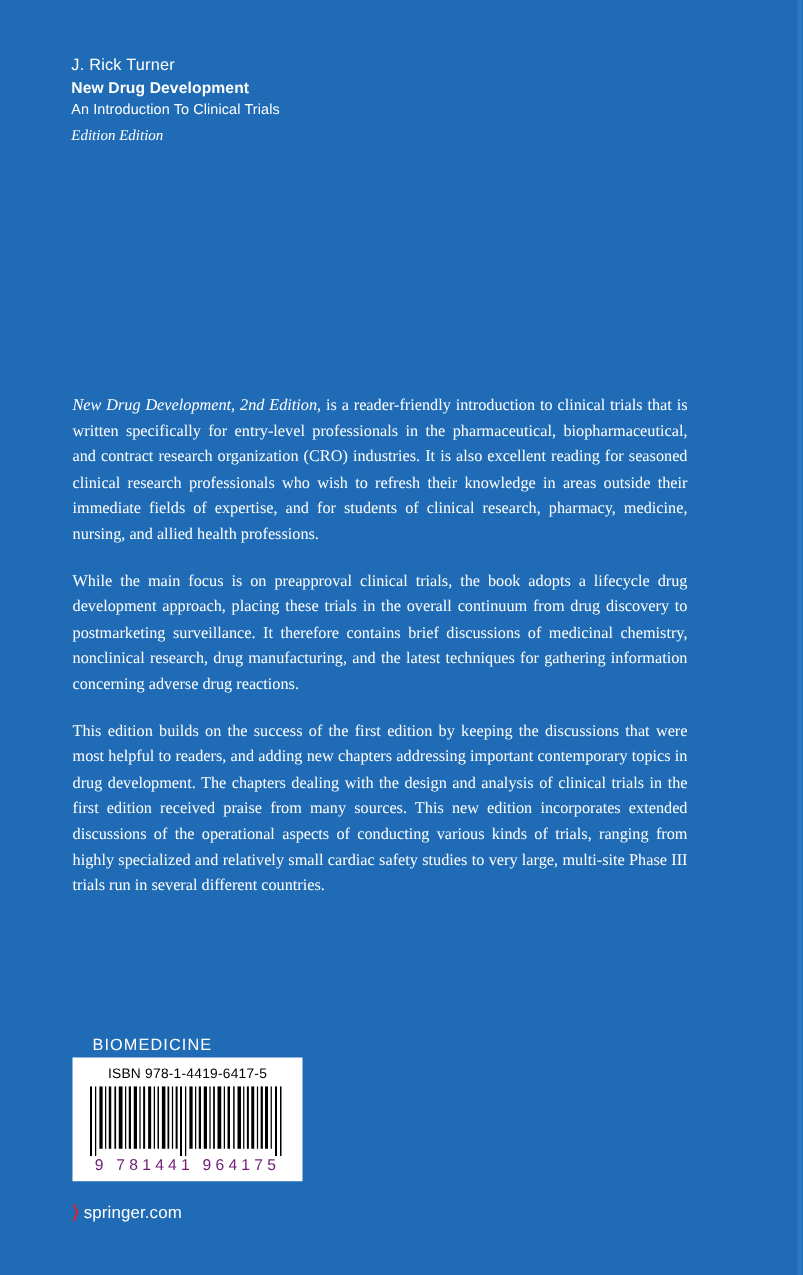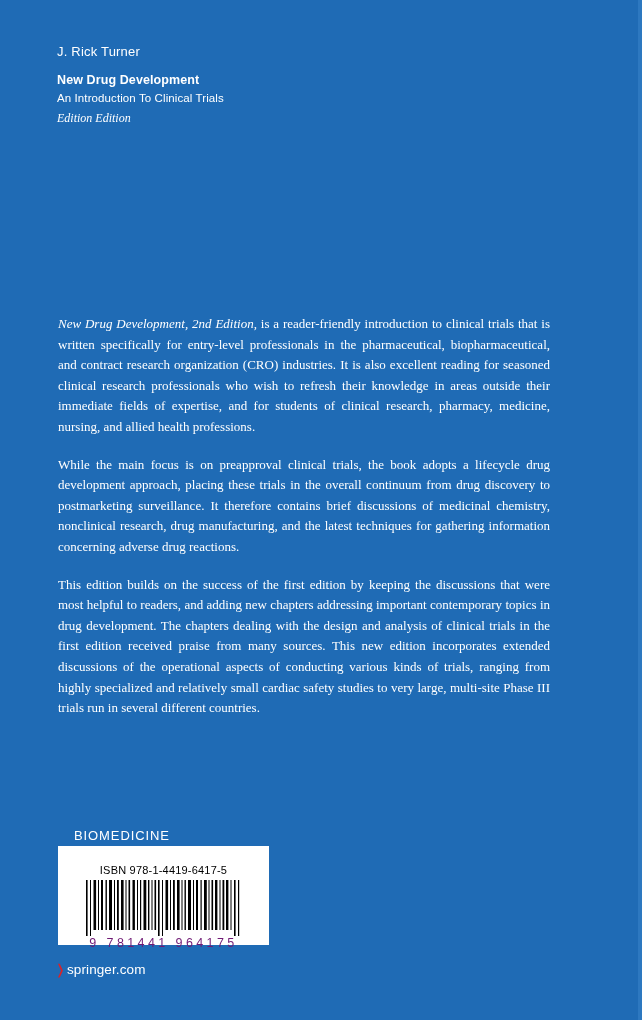--- a/index.html
+++ b/index.html
@@ -35,21 +35,21 @@
     letter-spacing: 0.2px;
     line-height: 16px;
     color: #ffffff;
   }
   .book-title {
     font-family: "Liberation Sans", sans-serif;
     font-size: 12.5px;
     font-weight: bold;
     letter-spacing: 0.1px;
     line-height: 17px;
-    margin-top: 12px;
+    margin-top: 2px;
     color: #ffffff;
   }
   .book-subtitle {
     font-family: "Liberation Sans", sans-serif;
     font-size: 11.5px;
     letter-spacing: 0.1px;
     line-height: 16px;
     margin-top: 1px;
     color: #ffffff;
   }
@@ -90,25 +90,25 @@
     top: 828px;
     font-family: Liberation Sans, sans-serif;
     font-size: 13px;
     letter-spacing: 0.9px;
     color: #ffffff;
   }
   .barcode-box {
     position: absolute;
     left: 58px;
     top: 846px;
-    width: 211px;
+    width: 184px;
     height: 99px;
     background: #ffffff;
     box-sizing: border-box;
-    padding: 18px 8px 5px 8px;
+    padding: 7px 8px 5px 8px;
   }
   .isbn-text {
     font-family: "Liberation Sans", sans-serif;
     font-size: 11px;
     color: #000000;
     text-align: center;
     letter-spacing: 0.2px;
     margin-bottom: 4px;
   }
   .barcode-bars {

